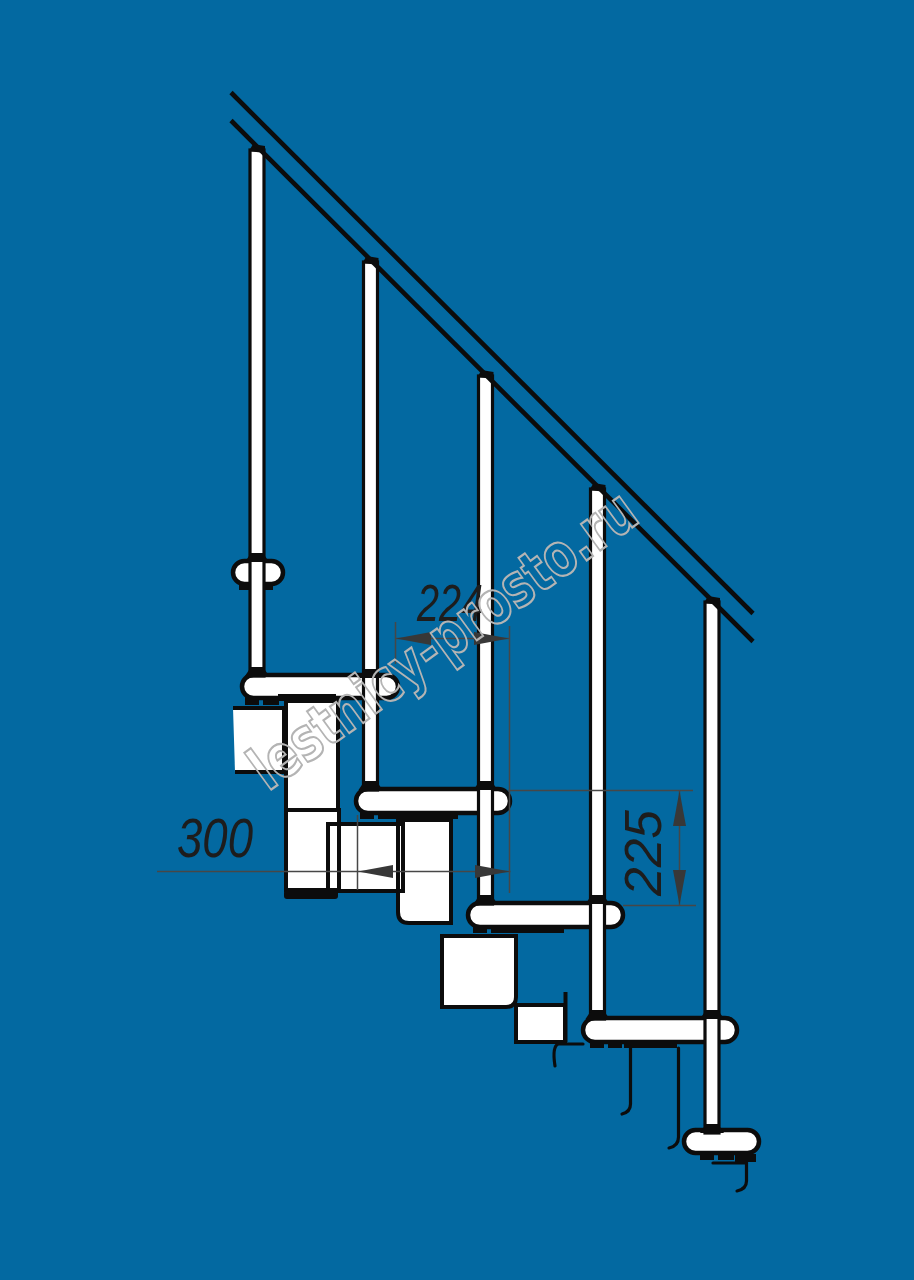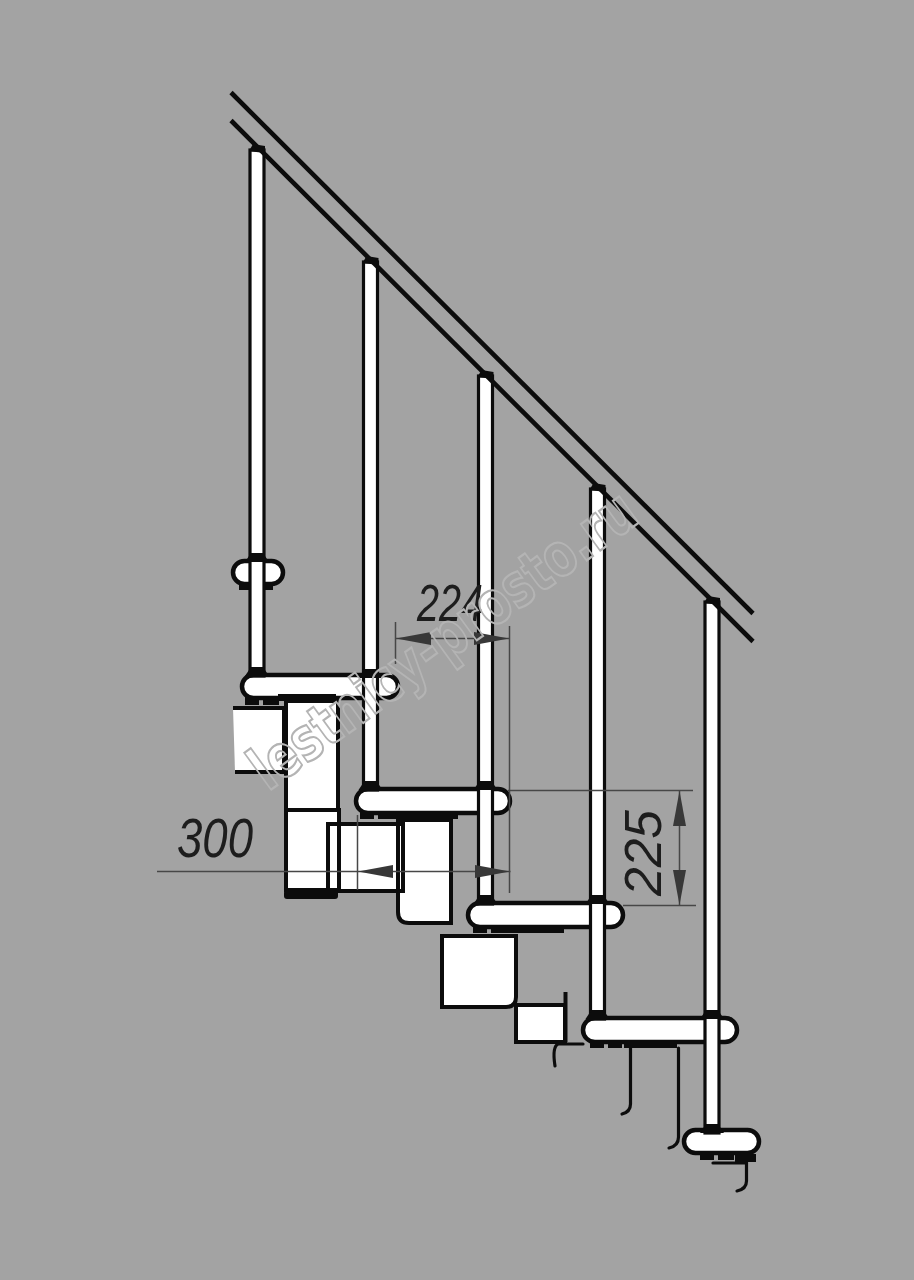--- a/index.html
+++ b/index.html
@@ -1,16 +1,16 @@
 <!DOCTYPE html>
 <html><head>
 <meta charset="utf-8">
 <style>
   html,body{margin:0;padding:0;background:#ffffff;}
-  .canvas{position:relative;width:914px;height:1280px;background:#a3a3a3;overflow:hidden;}
+  .canvas{position:relative;width:914px;height:1280px;background:#0369a1;overflow:hidden;}
   svg{position:absolute;left:0;top:0;}
   .dimtext{font-family:"Liberation Sans",sans-serif;font-style:italic;fill:#1d1d1d;}
   .wmtext{font-family:"DejaVu Sans",sans-serif;font-weight:bold;fill:none;stroke:#b4b4b4;stroke-width:2.2px;}
 </style>
 </head>
 <body>
 
 <div class="canvas">
 <svg width="914" height="1280" viewBox="0 0 914 1280">
 

